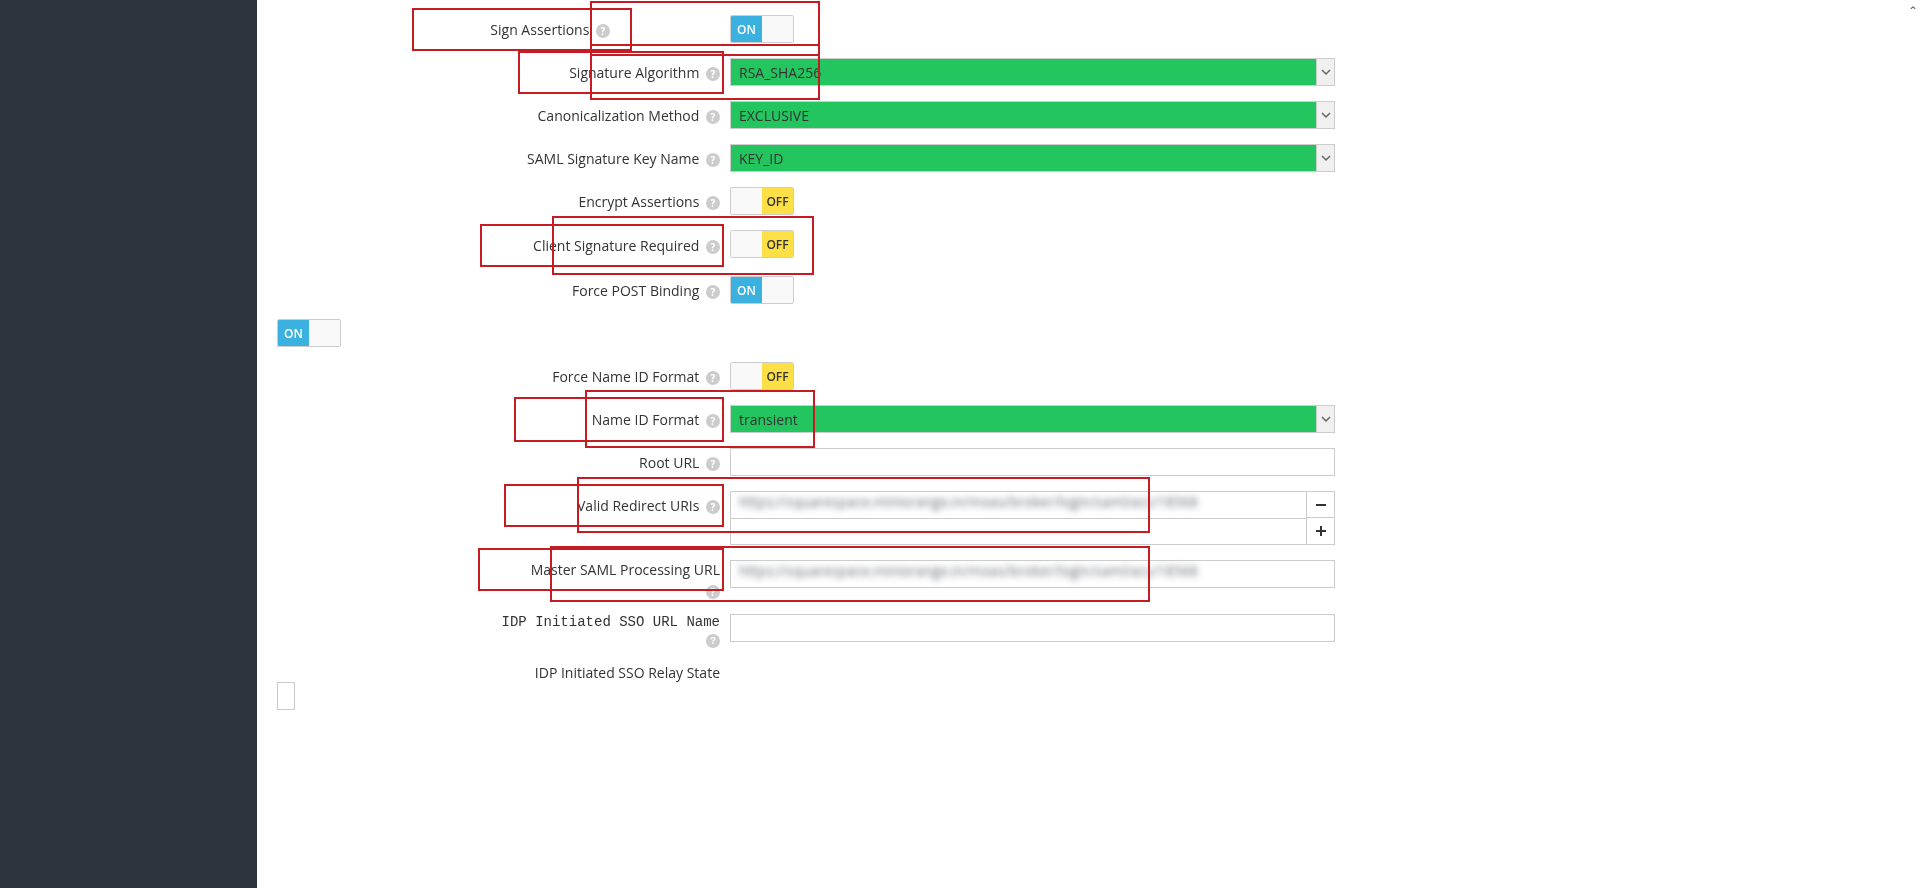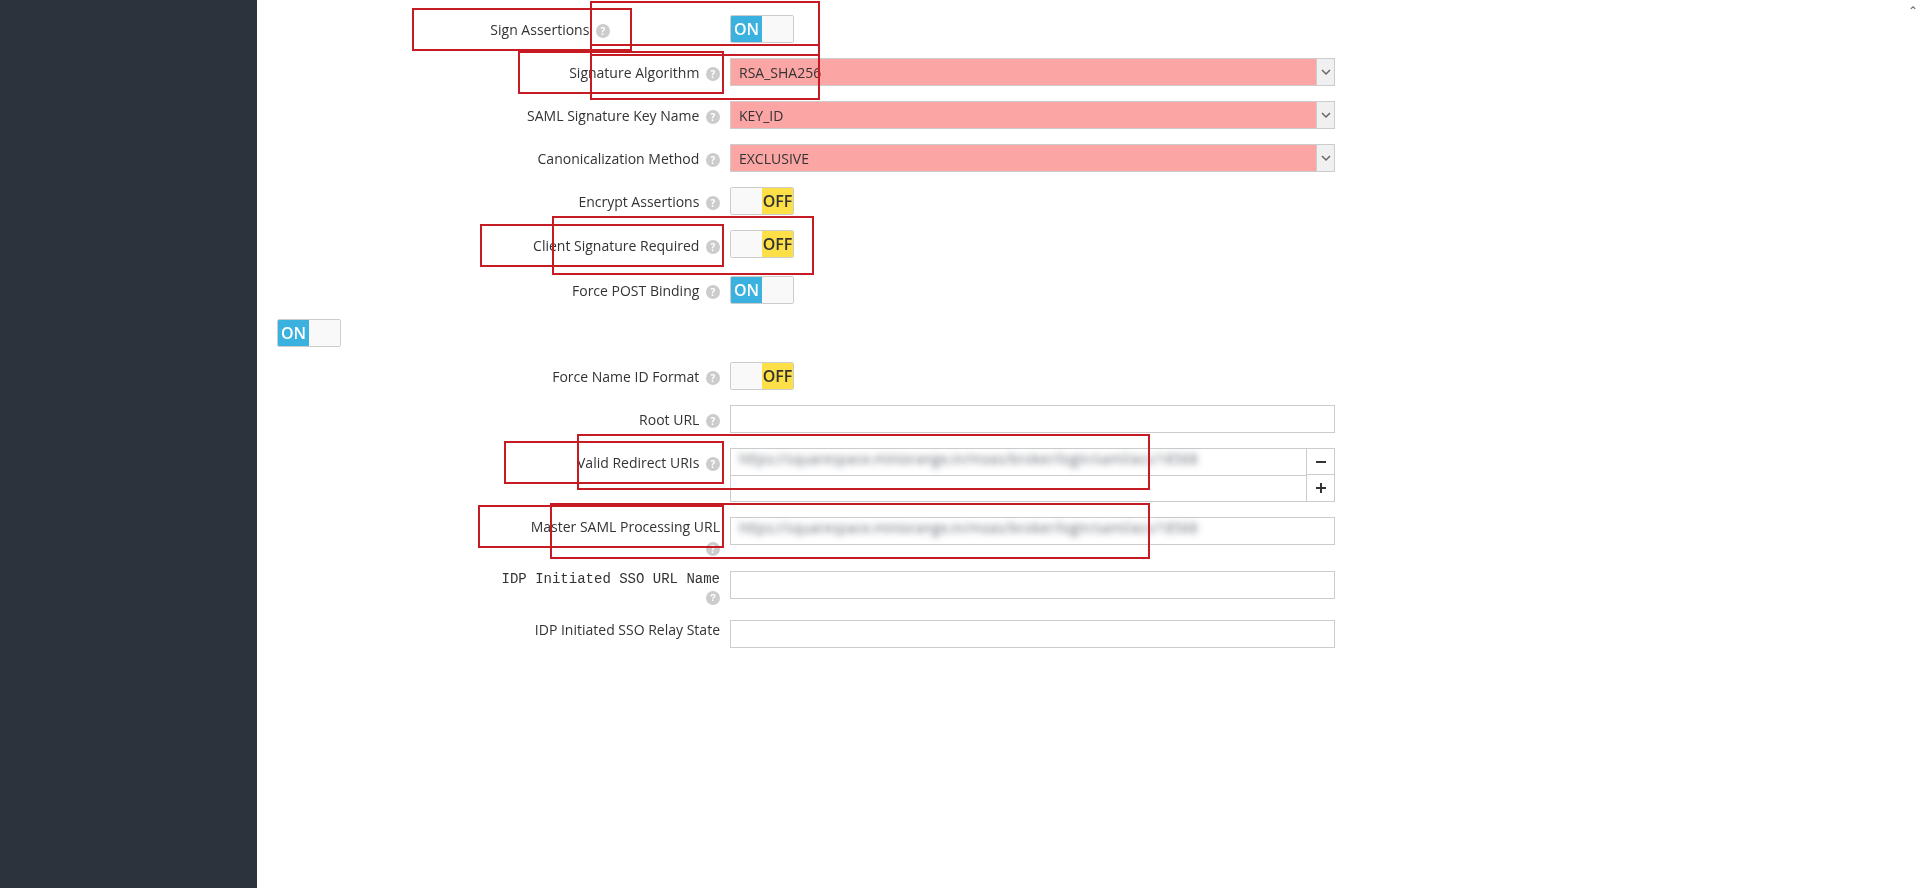--- a/index.html
+++ b/index.html
@@ -6,27 +6,27 @@
 body { font-family: "Open Sans", "Helvetica Neue", Arial, sans-serif; font-size: 14px; color: #333; background: #fff; }
 .layout { display: flex; min-height: 100vh; }
 .sidebar { width: 257px; background: #2d333c; flex-shrink: 0; }
 .main { flex: 1; padding: 0 20px 40px 20px; overflow: auto; position: relative; }
 .form { max-width: 1100px; }
 .form-row { display: flex; align-items: center; margin-top: 15px; min-height: 28px; }
 .lbl-cell { width: 453px; flex-shrink: 0; text-align: right; padding-right: 10px; position: relative; }
 .lbl-cell label { color: #333; font-weight: 400; margin-left: 48px; }
 .help-icon { display: inline-flex; align-items: center; justify-content: center; width: 14px; height: 14px; border-radius: 50%; background: #ccc; color: #fff; font-size: 10px; font-weight: bold; margin-left: 3px; vertical-align: middle; cursor: help; }
 .val-cell { flex: 1; display: flex; align-items: stretch; min-width: 0; max-width: 605px; }
-.toggle { display: inline-flex; width: 64px; height: 28px; border: 1px solid #ccc; border-radius: 2px; overflow: hidden; font-weight: 600; font-size: 16px; cursor: pointer; user-select: none; }
+.toggle { display: inline-flex; width: 64px; height: 28px; border: 1px solid #ccc; border-radius: 2px; overflow: hidden; font-weight: 600; font-size: 12px; cursor: pointer; user-select: none; }
 .toggle .side { flex: 1; display: flex; align-items: center; justify-content: center; background: #fff; }
 .toggle.on .side.left { background: #3ab1de; color: #fff; }
 .toggle.on .side.right { background: #f9f9f9; }
 .toggle.off .side.left { background: #f9f9f9; }
 .toggle.off .side.right { background: #fde047; color: #333; }
-.select { flex: 1; height: 28px; border: 1px solid #ccc; padding: 0 8px; display: flex; align-items: center; background: #fca5a5; position: relative; }
+.select { flex: 1; height: 28px; border: 1px solid #ccc; padding: 0 8px; display: flex; align-items: center; background: #22c55e; position: relative; }
 .select .caret { position: absolute; right: 0; top: 0; width: 18px; height: 100%; background: #f0f0f0; border-left: 1px solid #ccc; display: flex; align-items: center; justify-content: center; }
 .select .caret svg { width: 10px; height: 10px; }
 .txt-input { flex: 1; height: 28px; border: 1px solid #ccc; padding: 0 8px; background: #fff; display: flex; color: #555; }
 .txt-input.blur { color: transparent; text-shadow: 0 0 6px rgba(80,90,100,0.9); }
 .btn-sq { width: 28px; height: 28px; border: 1px solid #ccc; border-left: none; display: flex; align-items: center; justify-content: center; cursor: pointer; background: #fff; color: #333; font-size: 16px; font-weight: bold; }
 .hl-wrap { position: relative; display: inline-block; }
 .hl-wrap::after { content: ""; position: absolute; border: 2px solid #c61b22; pointer-events: none; left: var(--hl-left,0); right: var(--hl-right,0); top: var(--hl-top,0); bottom: var(--hl-bottom,0); }
 .scroll-up-indicator { position: fixed; top: 2px; right: 2px; font-size: 12px; color: #666; cursor: pointer; }
 </style>
 </head>
@@ -70,54 +70,54 @@
                     <path d="M1 3 L5 7 L9 3" fill="none" stroke="#666" stroke-width="1.5"></path>
                   </svg>
                 </span>
             </div>
           </span>
         </div>
       </div>
 
       <div class="form-row">
         <div class="lbl-cell">
+          <label>Canonicalization Method</label>
+          <span class="help-icon">?</span>
+        </div>
+        <div class="val-cell">
+          <div class="select">
+            <span>EXCLUSIVE</span>
+            <span class="caret">
+                <svg viewBox="0 0 10 10">
+                  <path d="M1 3 L5 7 L9 3" fill="none" stroke="#666" stroke-width="1.5"></path>
+                </svg>
+              </span>
+          </div>
+        </div>
+      </div>
+
+      <div class="form-row">
+        <div class="lbl-cell">
           <label>SAML Signature Key Name</label>
           <span class="help-icon">?</span>
         </div>
         <div class="val-cell">
           <div class="select">
             <span>KEY_ID</span>
             <span class="caret">
                 <svg viewBox="0 0 10 10">
                   <path d="M1 3 L5 7 L9 3" fill="none" stroke="#666" stroke-width="1.5"></path>
                 </svg>
               </span>
           </div>
         </div>
       </div>
 
       <div class="form-row">
         <div class="lbl-cell">
-          <label>Canonicalization Method</label>
-          <span class="help-icon">?</span>
-        </div>
-        <div class="val-cell">
-          <div class="select">
-            <span>EXCLUSIVE</span>
-            <span class="caret">
-                <svg viewBox="0 0 10 10">
-                  <path d="M1 3 L5 7 L9 3" fill="none" stroke="#666" stroke-width="1.5"></path>
-                </svg>
-              </span>
-          </div>
-        </div>
-      </div>
-
-      <div class="form-row">
-        <div class="lbl-cell">
           <label>Encrypt Assertions</label>
           <span class="help-icon">?</span>
         </div>
         <div class="val-cell">
           <div class="toggle off">
             <div class="side left"></div>
             <div class="side right">OFF</div>
           </div>
         </div>
       </div>
@@ -167,20 +167,40 @@
           <span class="help-icon">?</span>
         </div>
         <div class="val-cell">
           <div class="toggle off">
             <div class="side left"></div>
             <div class="side right">OFF</div>
           </div>
         </div>
       </div>
 
+      <div class="form-row">
+        <div class="lbl-cell">
+          <span class="hl-wrap" style="--hl-left:-30px; --hl-right:-4px; --hl-top:-13px; --hl-bottom:-13px;">
+            <label>Name ID Format</label>
+            <span class="help-icon">?</span>
+          </span>
+        </div>
+        <div class="val-cell">
+          <span class="hl-wrap" style="display:flex; flex:1; --hl-left:-145px; --hl-right:calc(100% - 85px); --hl-top:-15px; --hl-bottom:-15px;">
+            <div class="select">
+              <span>transient</span>
+              <span class="caret">
+                  <svg viewBox="0 0 10 10">
+                    <path d="M1 3 L5 7 L9 3" fill="none" stroke="#666" stroke-width="1.5"></path>
+                  </svg>
+                </span>
+            </div>
+          </span>
+        </div>
+      </div>
 
       <div class="form-row">
         <div class="lbl-cell">
           <label>Root URL</label>
           <span class="help-icon">?</span>
         </div>
         <div class="val-cell">
           <div class="txt-input">
             <span></span>
           </div>
@@ -244,21 +264,21 @@
           <br>
           <span class="help-icon" style="margin-top:4px;">?</span>
         </div>
         <div class="val-cell">
           <div class="txt-input">
             <span></span>
           </div>
         </div>
       </div>
 
-      <div class="form-row" style="align-items:flex-start;">
+      <div class="form-row" style="align-items:flex-start;flex-direction:column;">
         <div class="lbl-cell">
           <label>IDP Initiated SSO Relay State</label>
         </div>
         <div class="val-cell">
           <div class="txt-input">
             <span></span>
           </div>
         </div>
       </div>
 

